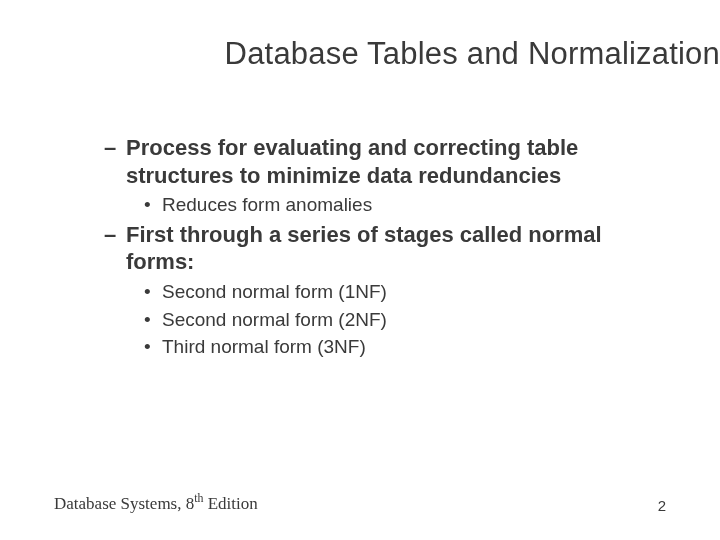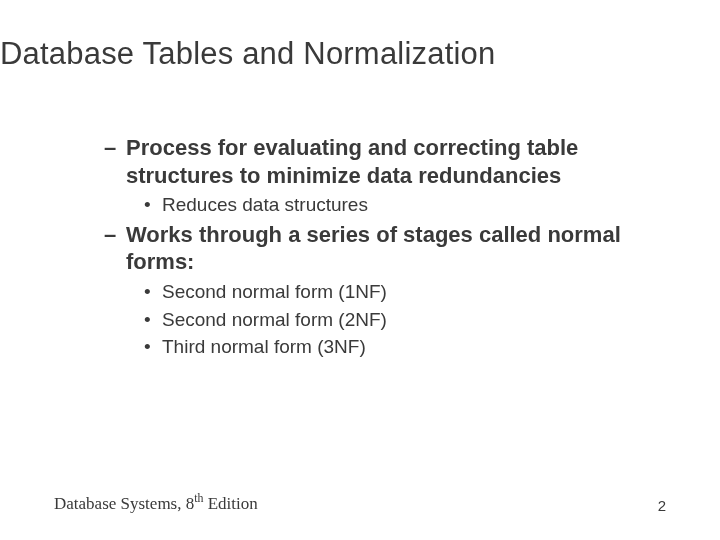--- a/index.html
+++ b/index.html
@@ -16,21 +16,21 @@
     position: relative;
     width: 720px;
     height: 540px;
     box-sizing: border-box;
   }
   .title {
     position: absolute;
     top: 36px;
     left: 0;
     right: 0;
-    text-align: left;
+    text-align: right;
     font-size: 31px;
     font-weight: 400;
     color: #3a3a3a;
     letter-spacing: 0.2px;
   }
   .body {
     position: absolute;
     top: 130px;
     left: 68px;
     right: 60px;
@@ -97,22 +97,22 @@
 </style>
 </head>
 <body>
 
 <div class="slide">
 
   <div class="title">Database Tables and Normalization</div>
 
   <div class="body">
     <div class="lvl2">Process for evaluating and correcting table structures to minimize data redundancies</div>
-    <div class="lvl3">Reduces data structures</div>
-    <div class="lvl2">Works through a series of stages called normal forms:</div>
+    <div class="lvl3">Reduces form anomalies</div>
+    <div class="lvl2">First through a series of stages called normal forms:</div>
     <div class="lvl3">Second normal form (1NF)</div>
     <div class="lvl3">Second normal form (2NF)</div>
     <div class="lvl3">Third normal form (3NF)</div>
   </div>
 
   <div class="footer">
     <span>
       <span>Database Systems, 8</span><sup>th</sup><span> Edition</span>
     </span>
     <span class="pgnum">2</span>

